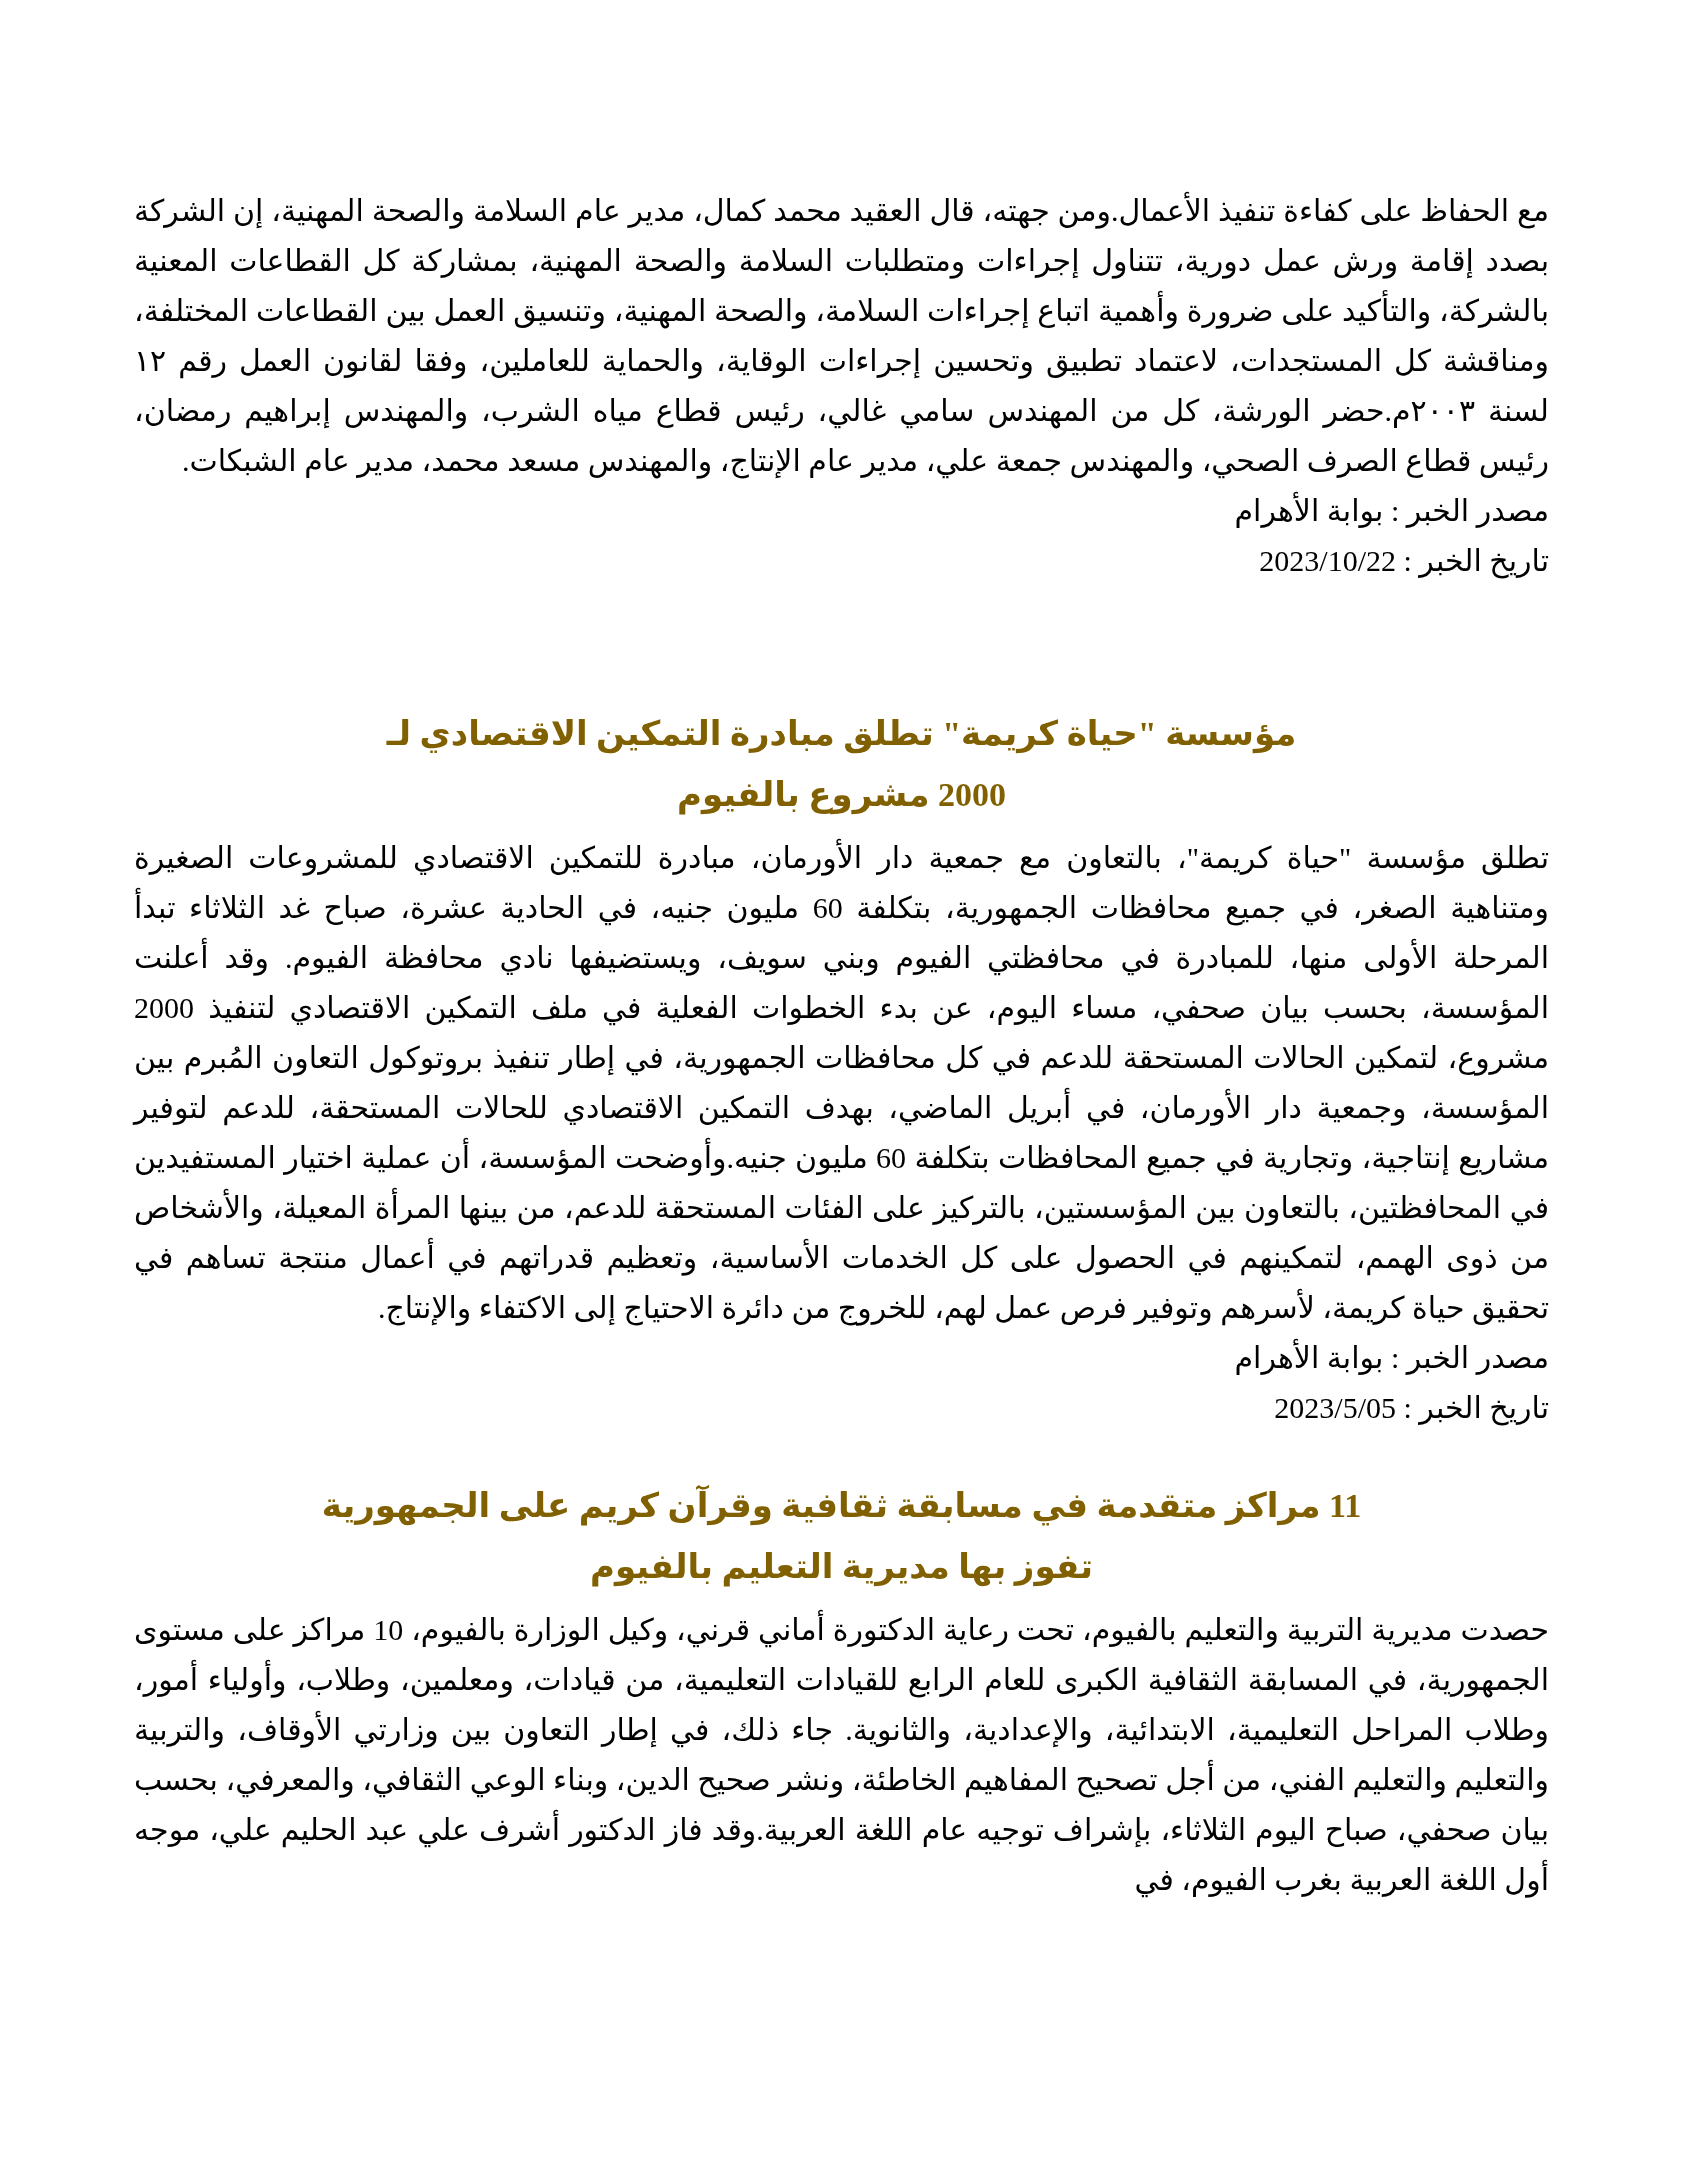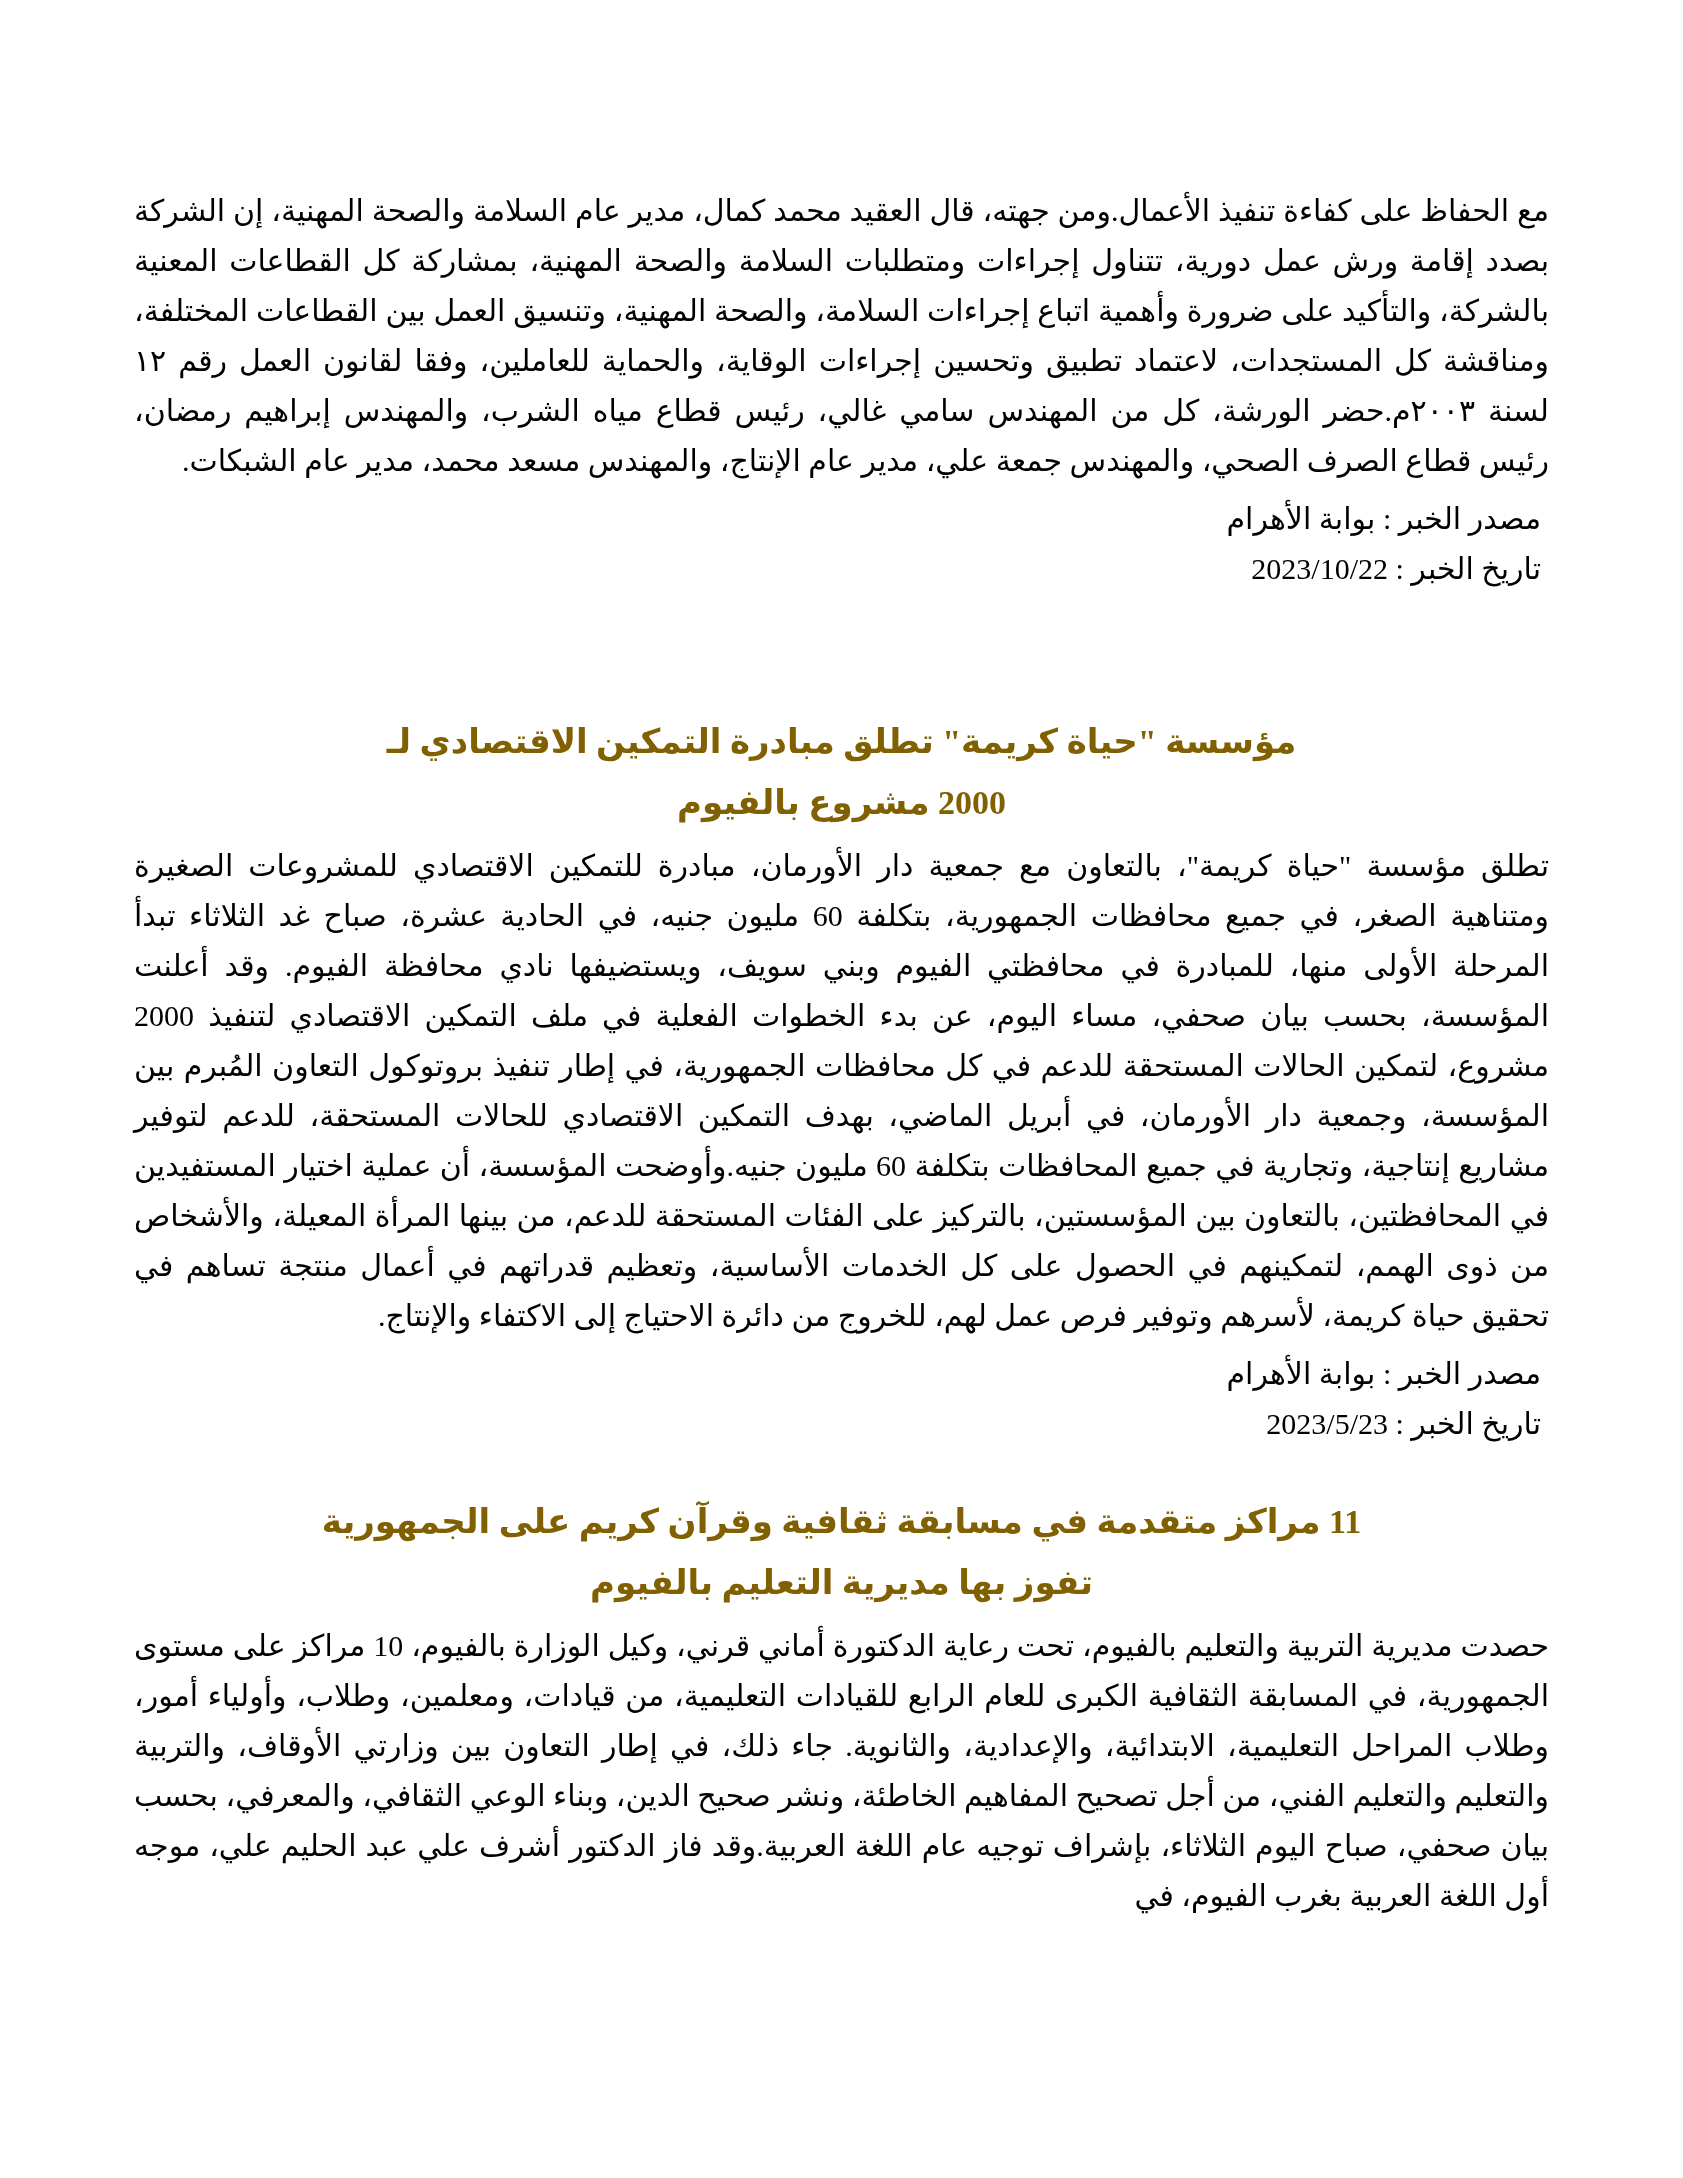--- a/index.html
+++ b/index.html
@@ -20,21 +20,21 @@
     overflow: hidden;
   }
   .article-body {
     margin: 0;
     font-size: 30px;
     line-height: 50px;
     text-align: justify;
     text-justify: inter-word;
   }
   .source-block {
-    margin: 8px;
+    margin: 0;
     font-size: 30px;
     line-height: 50px;
     text-align: right;
   }
   .source-line {
     white-space: nowrap;
   }
   .article-heading {
     font-weight: bold;
     color: #806000;
@@ -65,21 +65,21 @@
     <div class="source-line">مصدر الخبر : بوابة الأهرام</div>
     <div class="source-line">تاريخ الخبر : 2023/10/22</div>
   </div>
 
   <h2 class="article-heading heading-1">مؤسسة "حياة كريمة" تطلق مبادرة التمكين الاقتصادي لـ 2000 مشروع بالفيوم</h2>
 
   <p class="article-body">تطلق مؤسسة "حياة كريمة"، بالتعاون مع جمعية دار الأورمان، مبادرة للتمكين الاقتصادي للمشروعات الصغيرة ومتناهية الصغر، في جميع محافظات الجمهورية، بتكلفة 60 مليون جنيه، في الحادية عشرة، صباح غد الثلاثاء تبدأ المرحلة الأولى منها، للمبادرة في محافظتي الفيوم وبني سويف، ويستضيفها نادي محافظة الفيوم. وقد أعلنت المؤسسة، بحسب بيان صحفي، مساء اليوم، عن بدء الخطوات الفعلية في ملف التمكين الاقتصادي لتنفيذ 2000 مشروع، لتمكين الحالات المستحقة للدعم في كل محافظات الجمهورية، في إطار تنفيذ بروتوكول التعاون المُبرم بين المؤسسة، وجمعية دار الأورمان، في أبريل الماضي، بهدف التمكين الاقتصادي للحالات المستحقة، للدعم لتوفير مشاريع إنتاجية، وتجارية في جميع المحافظات بتكلفة 60 مليون جنيه.وأوضحت المؤسسة، أن عملية اختيار المستفيدين في المحافظتين، بالتعاون بين المؤسستين، بالتركيز على الفئات المستحقة للدعم، من بينها المرأة المعيلة، والأشخاص من ذوى الهمم، لتمكينهم في الحصول على كل الخدمات الأساسية، وتعظيم قدراتهم في أعمال منتجة تساهم في تحقيق حياة كريمة، لأسرهم وتوفير فرص عمل لهم، للخروج من دائرة الاحتياج إلى الاكتفاء والإنتاج.</p>
 
   <div class="source-block">
     <div class="source-line">مصدر الخبر : بوابة الأهرام</div>
-    <div class="source-line">تاريخ الخبر : 2023/5/23</div>
+    <div class="source-line">تاريخ الخبر : 2023/5/05</div>
   </div>
 
   <h2 class="article-heading heading-2">11 مراكز متقدمة في مسابقة ثقافية وقرآن كريم على الجمهورية تفوز بها مديرية التعليم بالفيوم</h2>
 
   <p class="article-body">حصدت مديرية التربية والتعليم بالفيوم، تحت رعاية الدكتورة أماني قرني، وكيل الوزارة بالفيوم، 10 مراكز على مستوى الجمهورية، في المسابقة الثقافية الكبرى للعام الرابع للقيادات التعليمية، من قيادات، ومعلمين، وطلاب، وأولياء أمور، وطلاب المراحل التعليمية، الابتدائية، والإعدادية، والثانوية. جاء ذلك، في إطار التعاون بين وزارتي الأوقاف، والتربية والتعليم والتعليم الفني، من أجل تصحيح المفاهيم الخاطئة، ونشر صحيح الدين، وبناء الوعي الثقافي، والمعرفي، بحسب بيان صحفي، صباح اليوم الثلاثاء، بإشراف توجيه عام اللغة العربية.وقد فاز الدكتور أشرف علي عبد الحليم علي، موجه أول اللغة العربية بغرب الفيوم، في</p>
 
 </div>
 
 
 </body></html>

